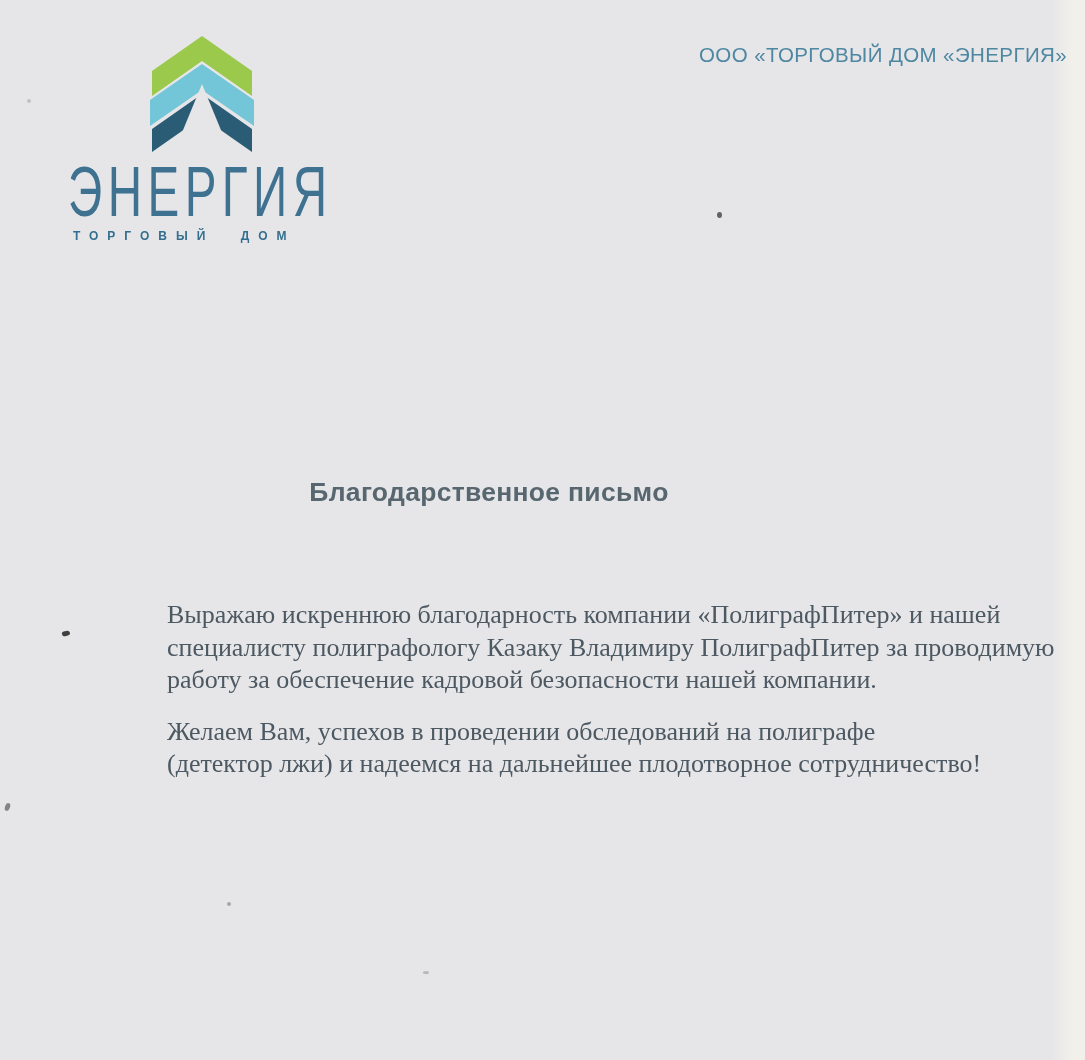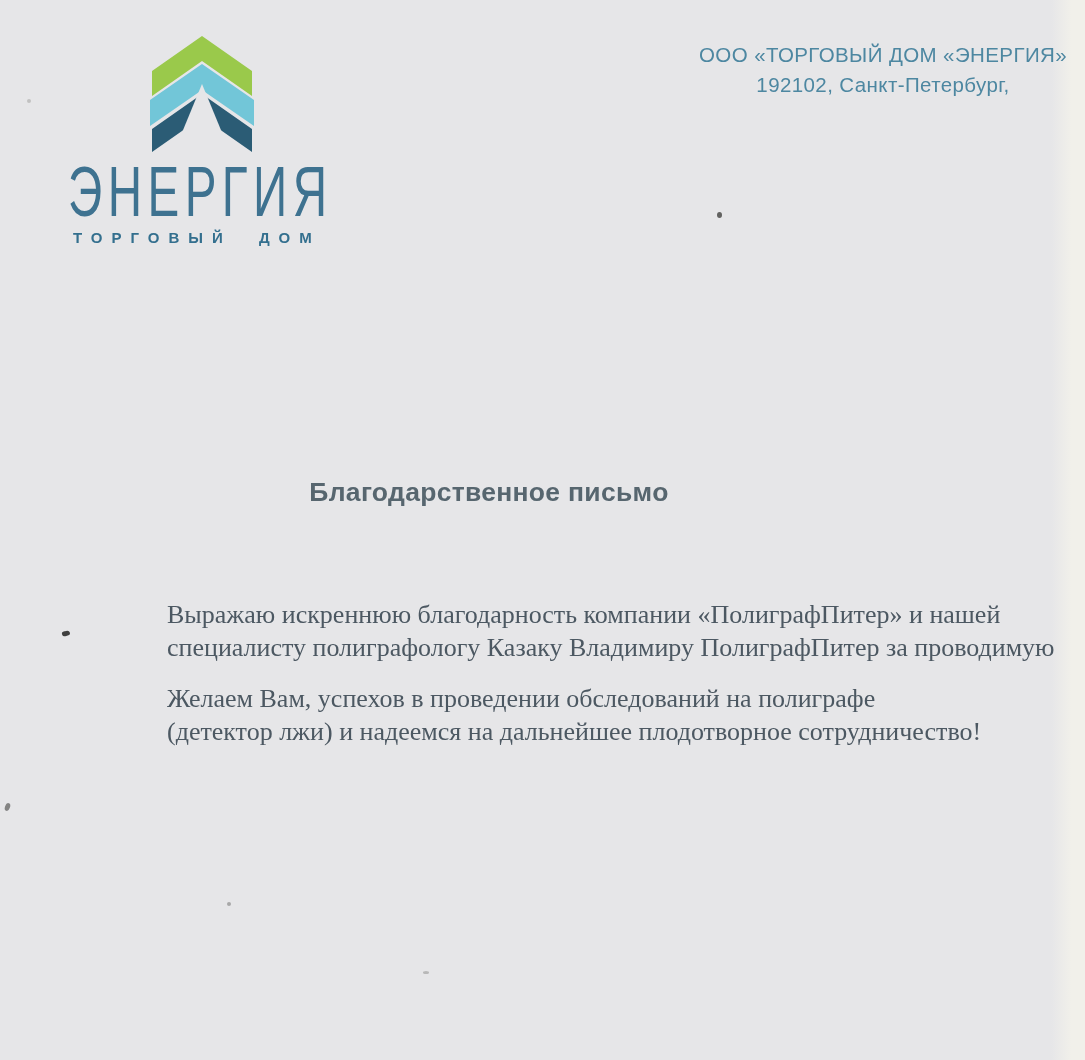--- a/index.html
+++ b/index.html
@@ -32,21 +32,21 @@
     font-weight: 400;
     letter-spacing: 8px;
     color: #3e7290;
     transform: scale(0.68, 1);
     transform-origin: left top;
     white-space: nowrap;
   }
   .brand-subtitle {
     position: absolute;
     left: 73px; top: 229px;
-    font-size: 15px;
+    font-size: 12px;
     font-weight: 700;
     letter-spacing: 9px;
     word-spacing: 14px;
     color: #336f8e;
     white-space: nowrap;
   }
   
   .letterhead {
     position: absolute;
     left: 699px; top: 40px;
@@ -98,29 +98,29 @@
     <polygon points="56,28 108,64 108,90 56,54 4,90 4,64" fill="#72c6d8"></polygon>
     <polygon points="56,58 106,93 106,116 56,81 6,116 6,93" fill="#2b5c75"></polygon>
     <polygon class="bg-fill" points="56,48 84,116 28,116"></polygon>
   </svg>
 
   <div class="brand-name">ЭНЕРГИЯ</div>
   <div class="brand-subtitle">ТОРГОВЫЙ ДОМ</div>
 
   <div class="letterhead">
     <div>ООО «ТОРГОВЫЙ ДОМ «ЭНЕРГИЯ»</div>
-    <div>192102, Санкт-Петербург,</div>
   </div>
 
   <div class="letter-title">Благодарственное письмо</div>
 
   <div class="letter-body">
     <div class="paragraph">
       <div class="body-line">Выражаю искреннюю благодарность компании «ПолиграфПитер» и нашей</div>
       <div class="body-line">специалисту полиграфологу Казаку Владимиру ПолиграфПитер за проводимую</div>
+      <div class="body-line">работу за обеспечение кадровой безопасности нашей компании.</div>
     </div>
     <div class="paragraph">
       <div class="body-line">Желаем Вам, успехов в проведении обследований на полиграфе</div>
       <div class="body-line">(детектор лжи) и надеемся на дальнейшее плодотворное сотрудничество!</div>
     </div>
   </div>
 
   <div class="scan-speck" style="left:717px;top:212px;width:5px;height:6px;background:#4a4a48;opacity:.85;"></div>
   <div class="scan-speck" style="left:62px;top:631px;width:8px;height:5px;background:#2e2e2c;opacity:.9;border-radius:40% 60% 50% 50%;transform:rotate(-15deg);"></div>
   <div class="scan-speck" style="left:5px;top:803px;width:5px;height:8px;background:#5a5a58;opacity:.7;transform:rotate(20deg);"></div>

